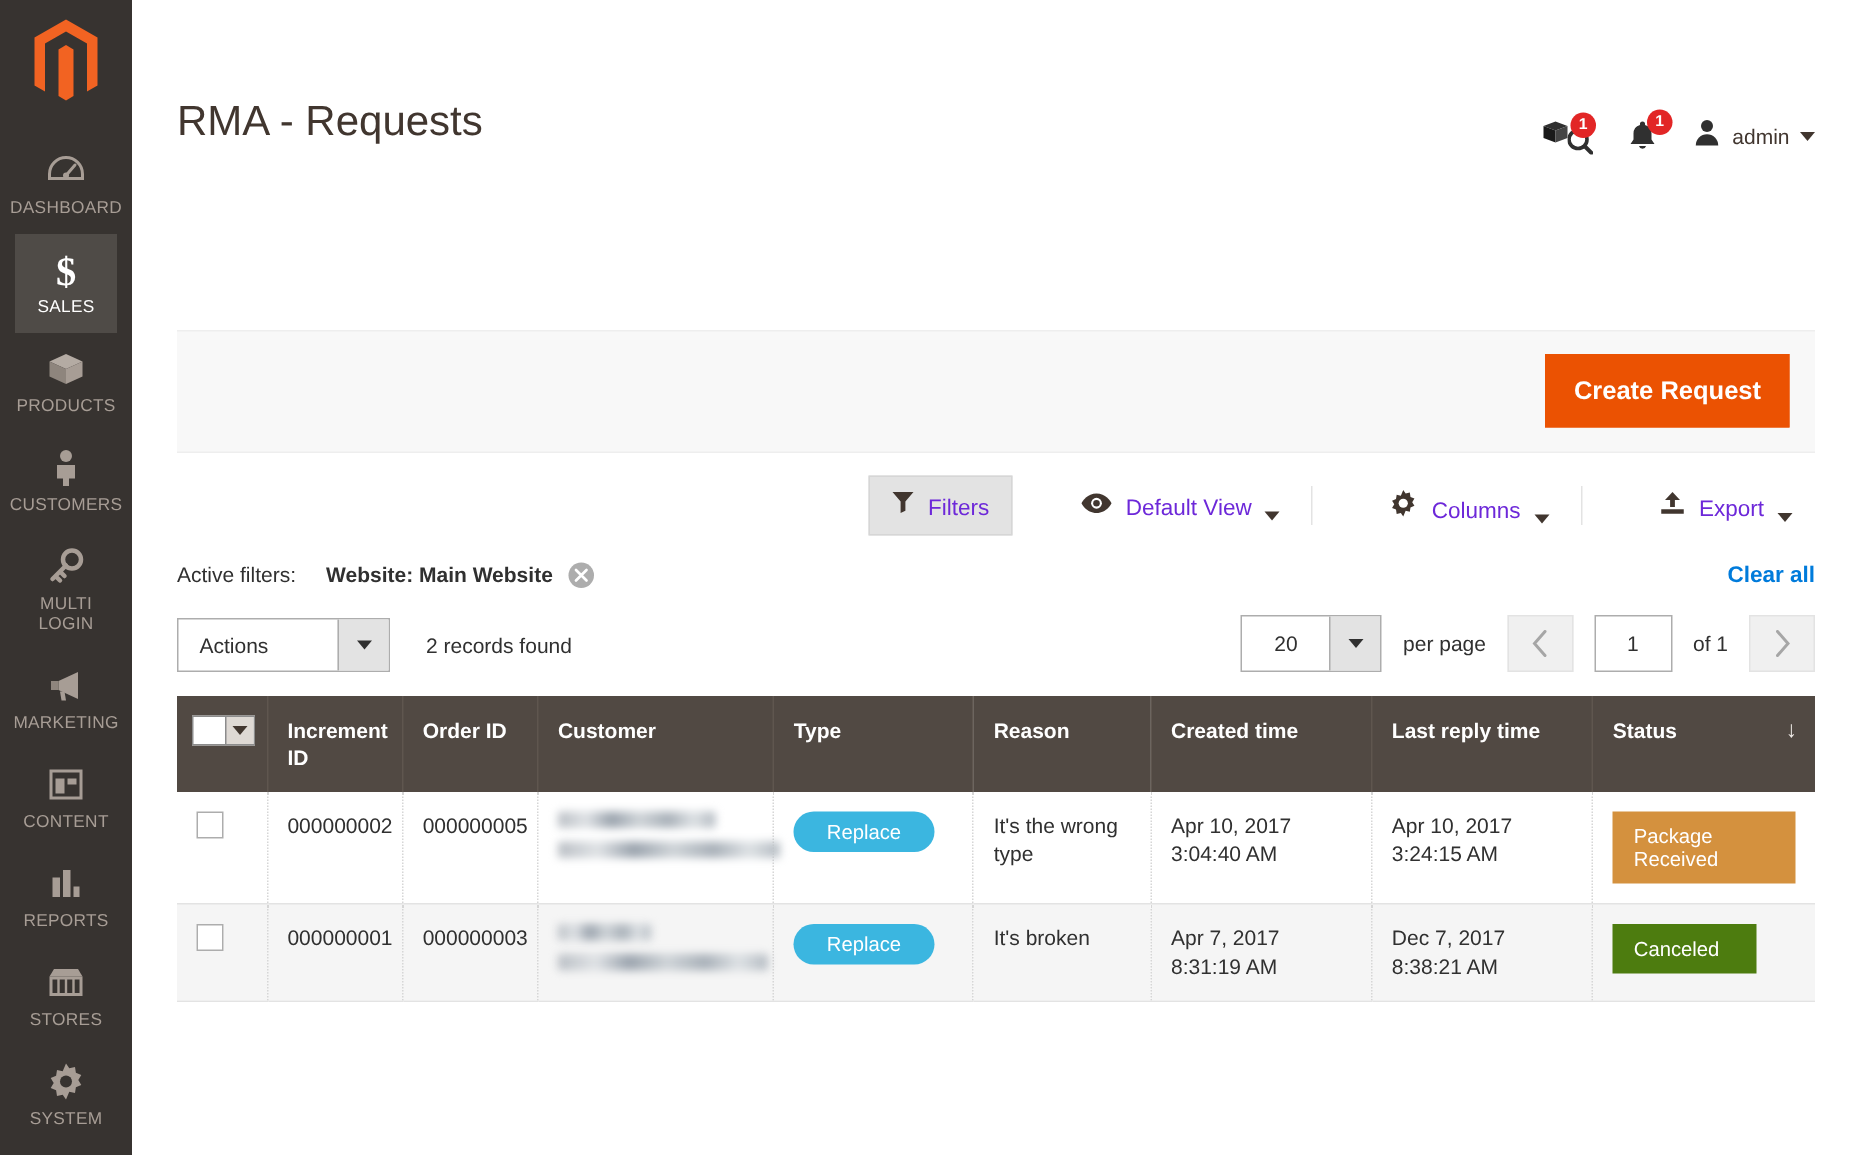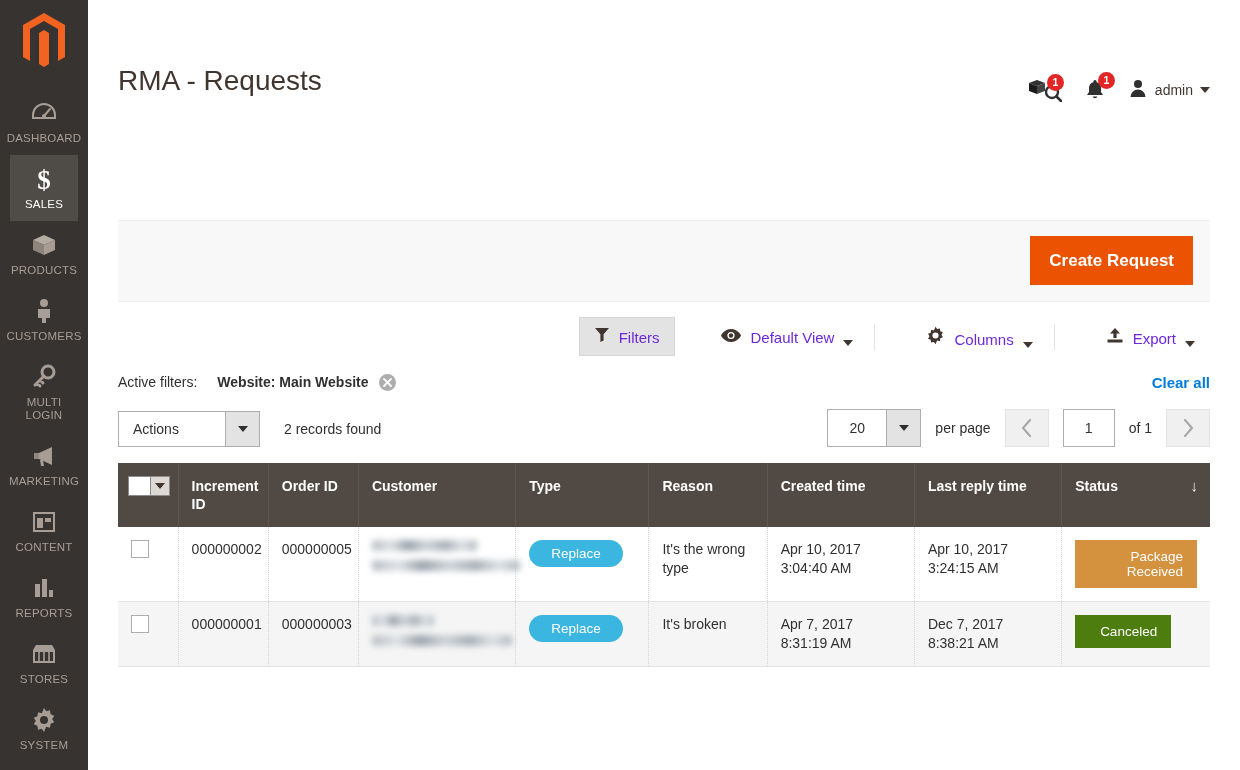--- a/index.html
+++ b/index.html
@@ -158,21 +158,21 @@
   .cb-hdr { display: inline-flex; height: 20px; border: 1px solid #8c8c8c; background: #fff; vertical-align: middle; }
   .cb-hdr .cb-box { width: 21px; }
   .cb-hdr .cb-arrow { width: 19px; border-left: 1px solid #8c8c8c; background: #ded9d4; display: flex; align-items: center; justify-content: center; cursor: pointer; }
 
   .pill {
     display: inline-block; background: #3bb6e0; color: #ffffff;
     border-radius: 14px; padding: 6px 22px; font-size: 13.5px; line-height: 15px;
   }
   .status-badge {
     display: inline-block; color: #ffffff; padding: 9px 14px;
-    font-size: 13.5px; line-height: 15px; min-width: 96px; text-align: right;
+    font-size: 13.5px; line-height: 15px; min-width: 96px; text-align: left;
   }
   .redact {
     display: block; border-radius: 2px;
     filter: blur(3px);
     background: linear-gradient(90deg,#b9bec4 0%, #dfe2e5 18%, #9aa3ad 34%, #cfd4d8 52%, #a8b0b8 70%, #dde1e4 86%, #b4bbc2 100%);
   }
 
   
   .footer {
     background: #f5f5f5; border-top: 1px solid #e3e3e3;

